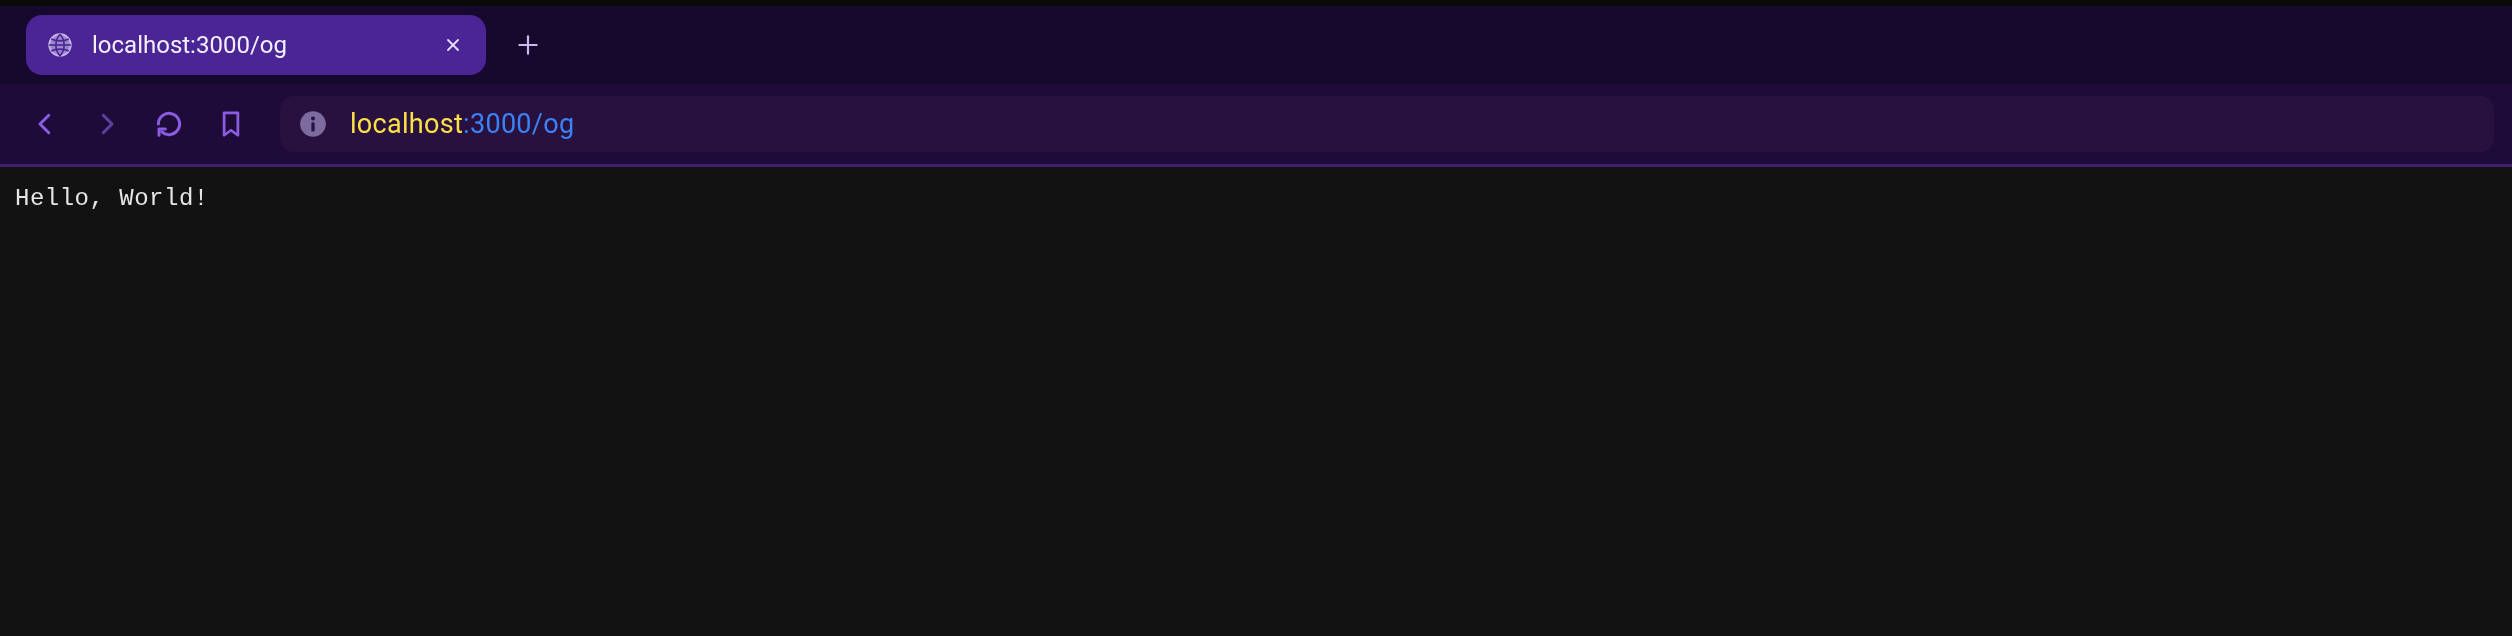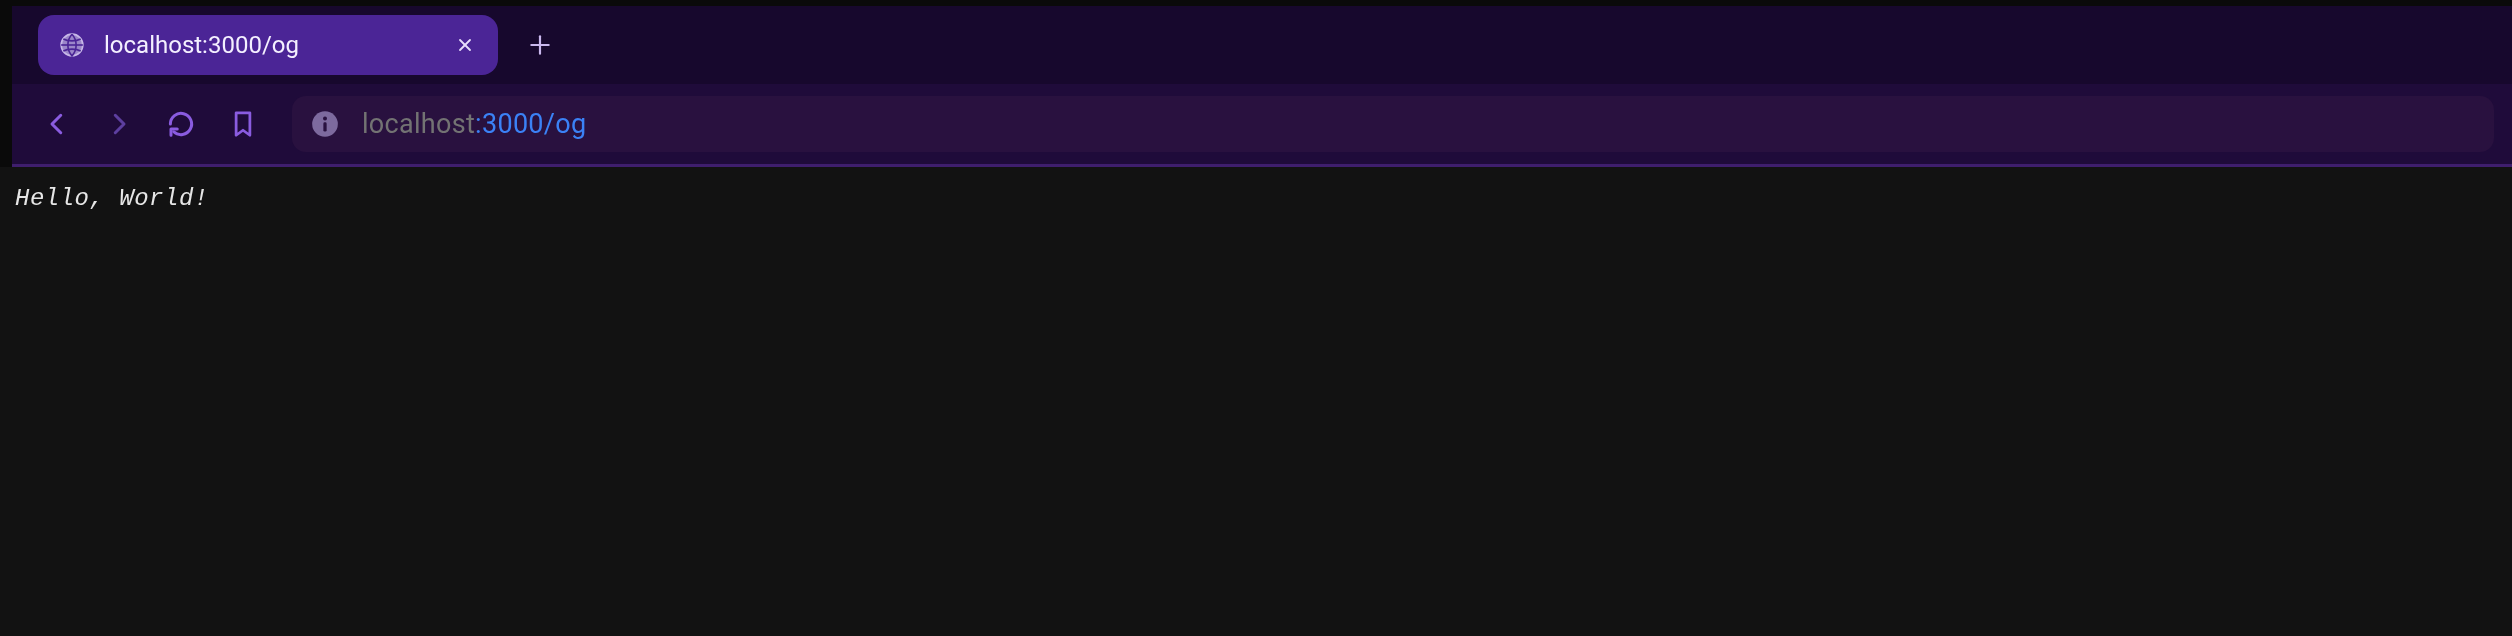--- a/index.html
+++ b/index.html
@@ -9,21 +9,20 @@
     }
     body {
       width: 2512px;
       height: 636px;
       background: #0a0a0a;
       font-family: -apple-system, BlinkMacSystemFont, "Segoe UI", Roboto, sans-serif;
       overflow: hidden;
     }
     .browser-chrome {
       background: #17082d;
-      margin-left: 12px;
     }
     .window-top {
       height: 6px;
       background: #0a0a0a;
     }
     .tab-strip {
       display: flex;
       align-items: center;
       height: 78px;
       padding-left: 26px;
@@ -132,34 +131,33 @@
       width: 28px;
       height: 28px;
     }
     .url {
       font-size: 27px;
       font-weight: 400;
       color: #e8e0f6;
       letter-spacing: 0.3px;
     }
     .url .host {
-      color: #737373;
+      color: #fde047;
     }
     .url .rest {
       color: #3b82f6;
     }
     .chrome-separator {
       height: 3px;
       background: #3f1e6d;
     }
     .page-content {
       background: #121212;
       height: calc(636px - 6px - 78px - 80px - 3px);
       padding: 18px 15px;
-      font-style: italic;
     }
     .page-text {
       color: #e6e6e6;
       font-family: "SFMono-Regular", Consolas, "Liberation Mono", Menlo, monospace;
       font-size: 24px;
       letter-spacing: 0.5px;
     }
   </style>
 </head>
 <body>

